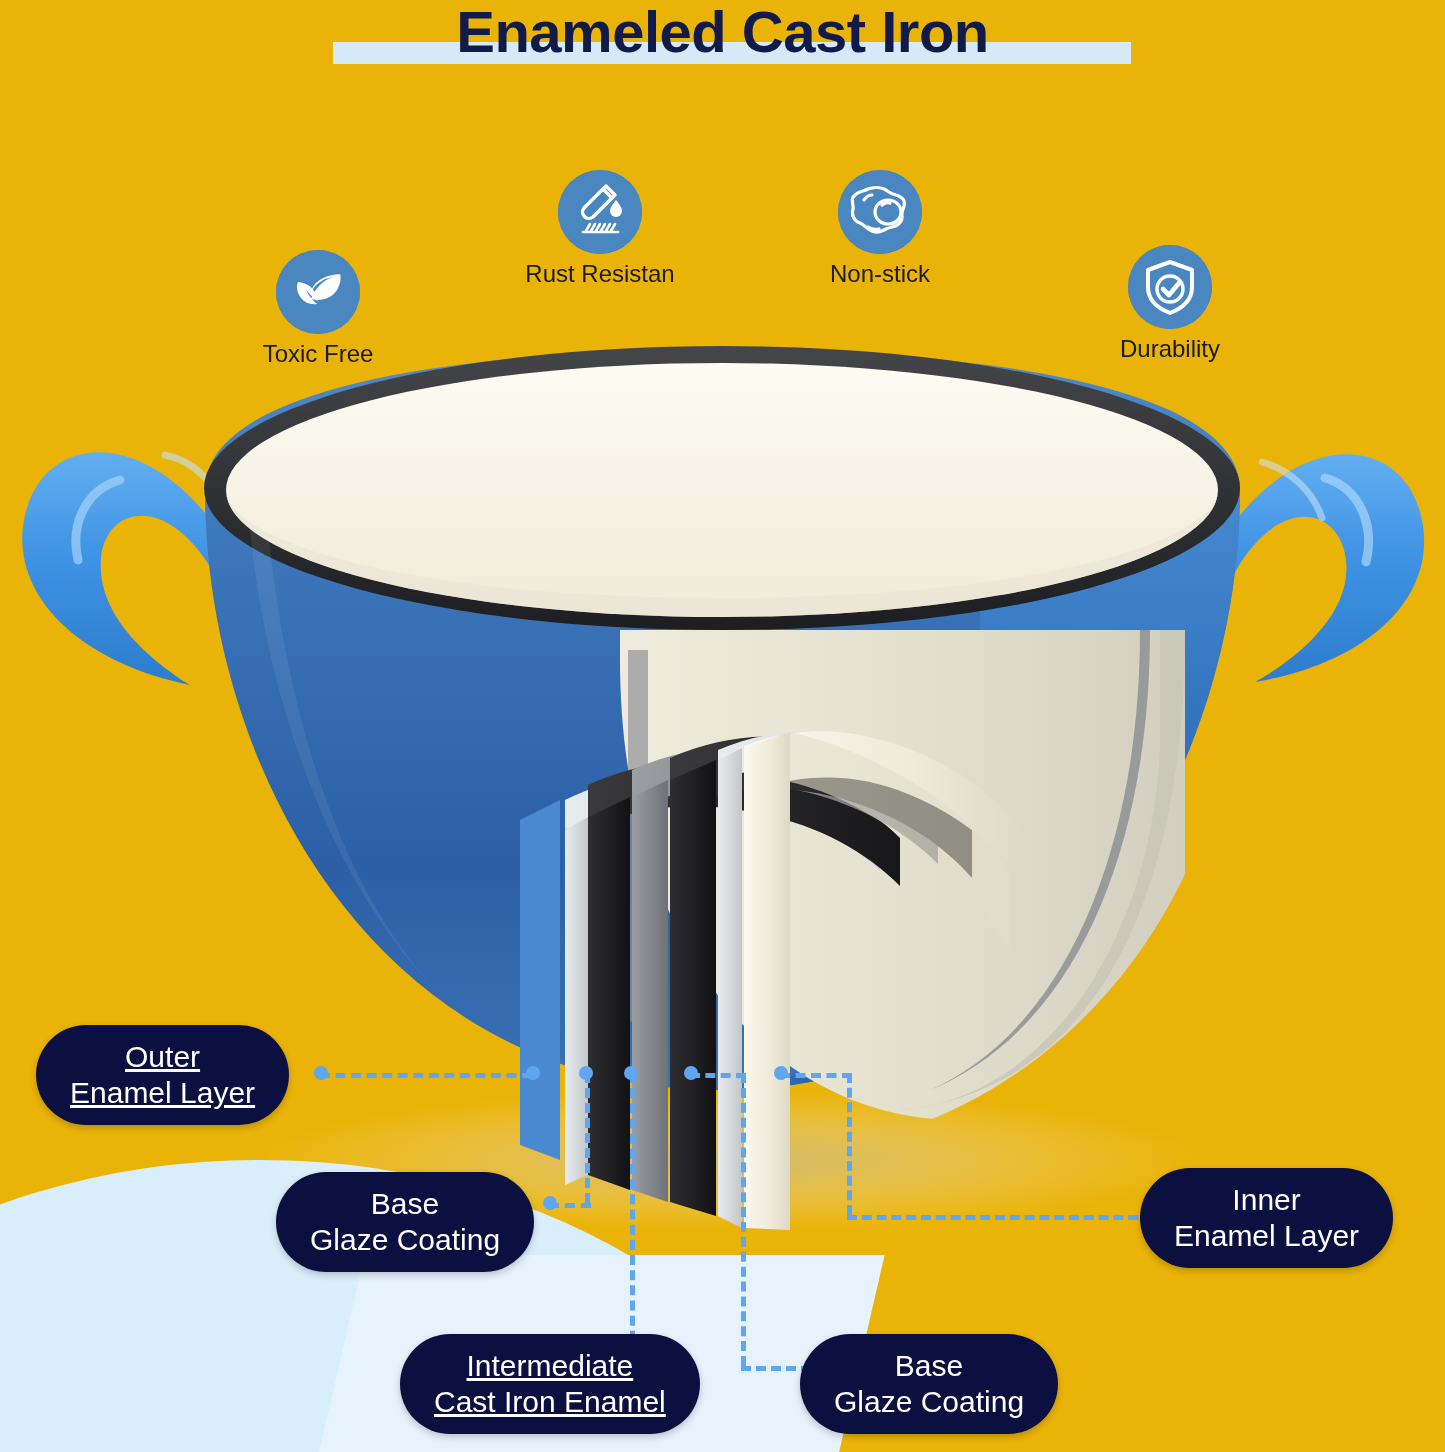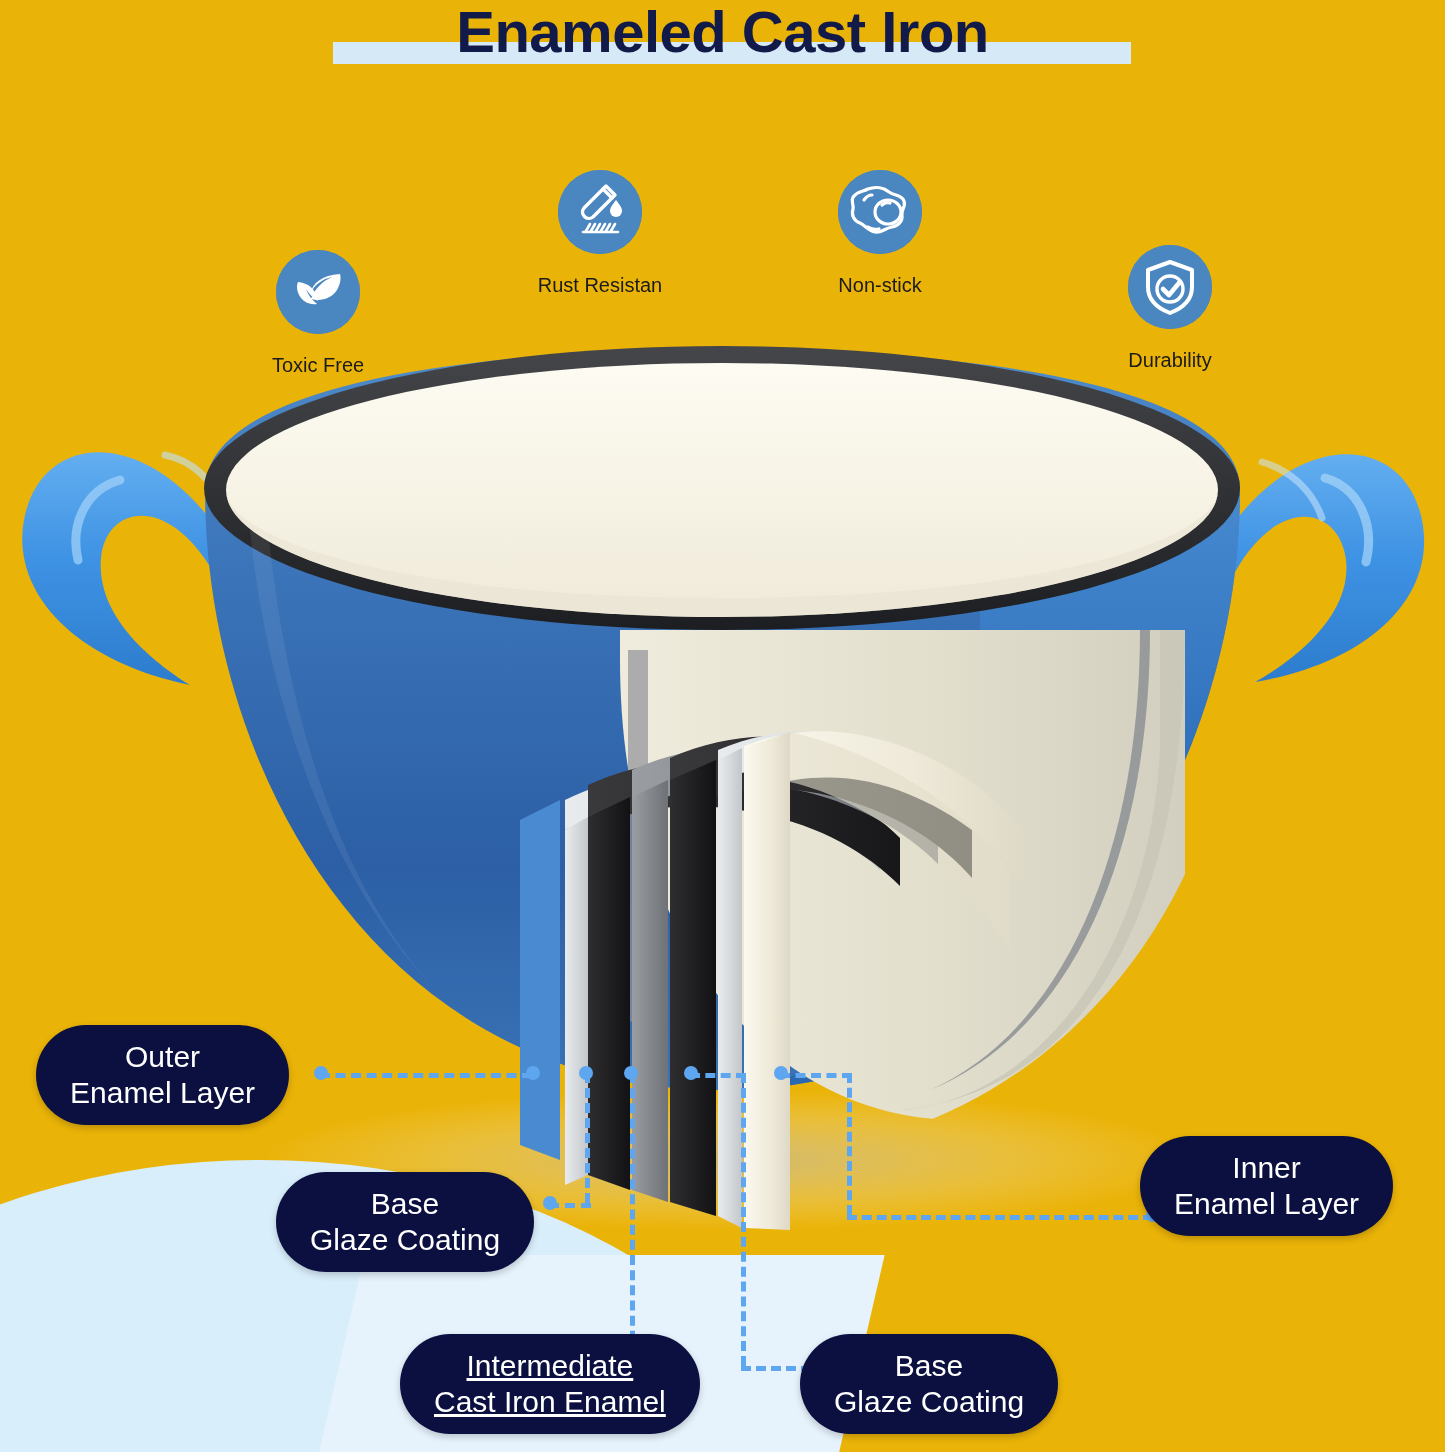--- a/index.html
+++ b/index.html
@@ -18,36 +18,36 @@
   .title{position:relative;font-size:58px;font-weight:bold;color:#121a49;
     letter-spacing:-.5px;line-height:60px;}
   .subtitle{position:absolute;left:0;top:80px;width:1445px;text-align:center;
     font-size:35px;color:#17203d;line-height:42px;}
 
   
   .feat{position:absolute;text-align:center;}
   .feat .circ{width:84px;height:84px;border-radius:50%;background:#4a86c0;
     margin:0 auto;display:block;}
   .feat .circ svg{display:block;width:84px;height:84px;}
-  .feat .flabel{margin-top:20px;font-size:20px;color:#1b1b1b;white-space:nowrap;}
+  .feat .flabel{margin-top:6px;font-size:24px;color:#1b1b1b;white-space:nowrap;}
   #feat-toxic{left:218px;top:250px;width:200px;}
   #feat-rust{left:500px;top:170px;width:200px;}
   #feat-nonstick{left:780px;top:170px;width:200px;}
   #feat-dura{left:1070px;top:245px;width:200px;}
 
   
   #pot{position:absolute;left:0;top:330px;width:1445px;height:900px;}
 
   
   .pill{position:absolute;background:#0c1040;color:#fff;border-radius:60px;
     text-align:center;font-size:30px;line-height:36px;padding:14px 34px;
     box-shadow:0 3px 7px rgba(0,0,0,.20);white-space:nowrap;}
-  #pill-outer{left:36px;top:1025px;}
+  #pill-outer{left:36px;top:1025px;text-decoration:underline;}
   #pill-base1{left:276px;top:1172px;}
-  #pill-inner{left:1140px;top:1136px;}
+  #pill-inner{left:1140px;top:1168px;}
   #pill-inter{left:400px;top:1334px;text-decoration:underline;}
   #pill-base2{left:800px;top:1334px;}
 
   
   .dot{position:absolute;width:14px;height:14px;border-radius:50%;background:#5ea7f0;}
   .dashh{position:absolute;height:0;border-top:5px dashed #5ea7f0;}
   .dashv{position:absolute;width:0;border-left:5px dashed #5ea7f0;}
 </style>
 </head>
 <body>

